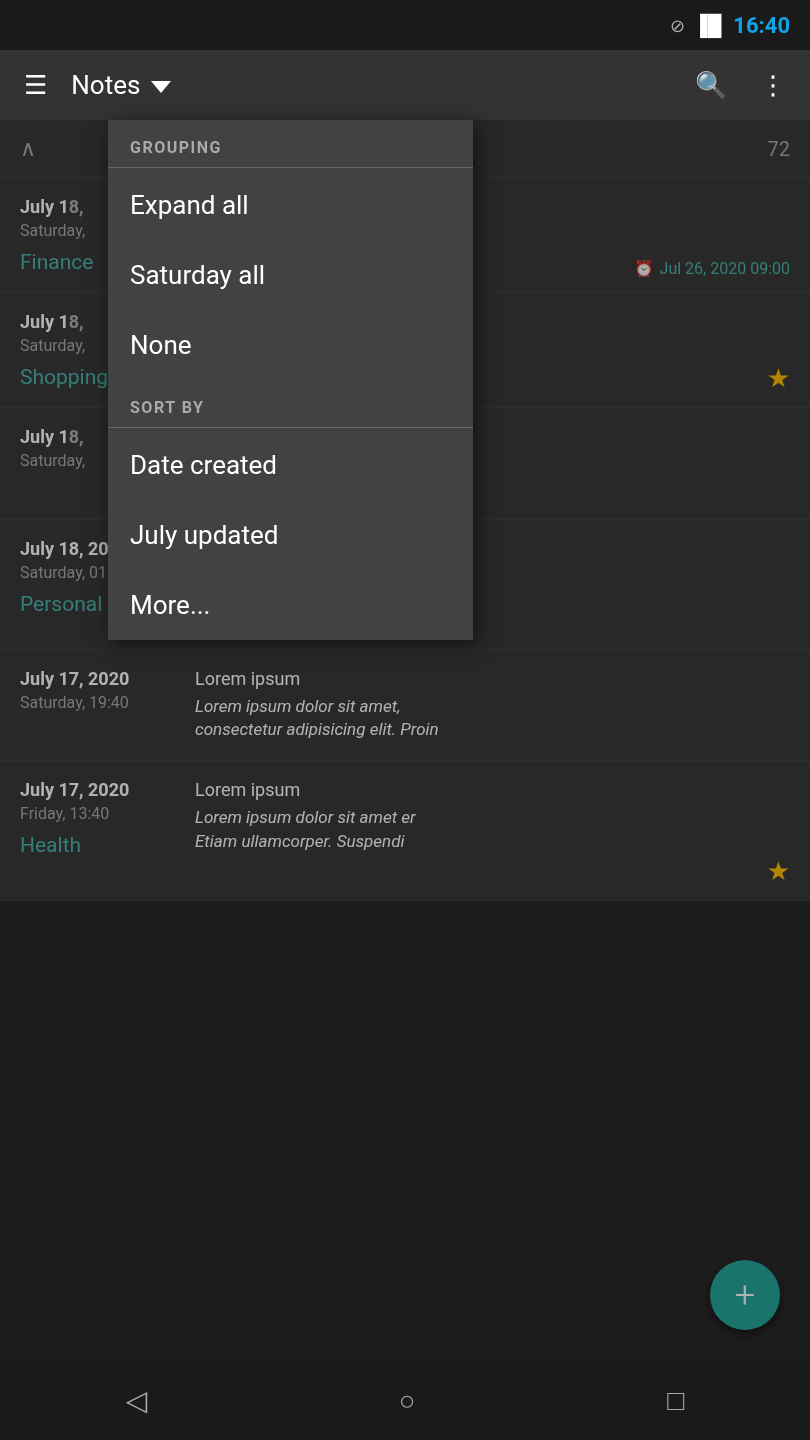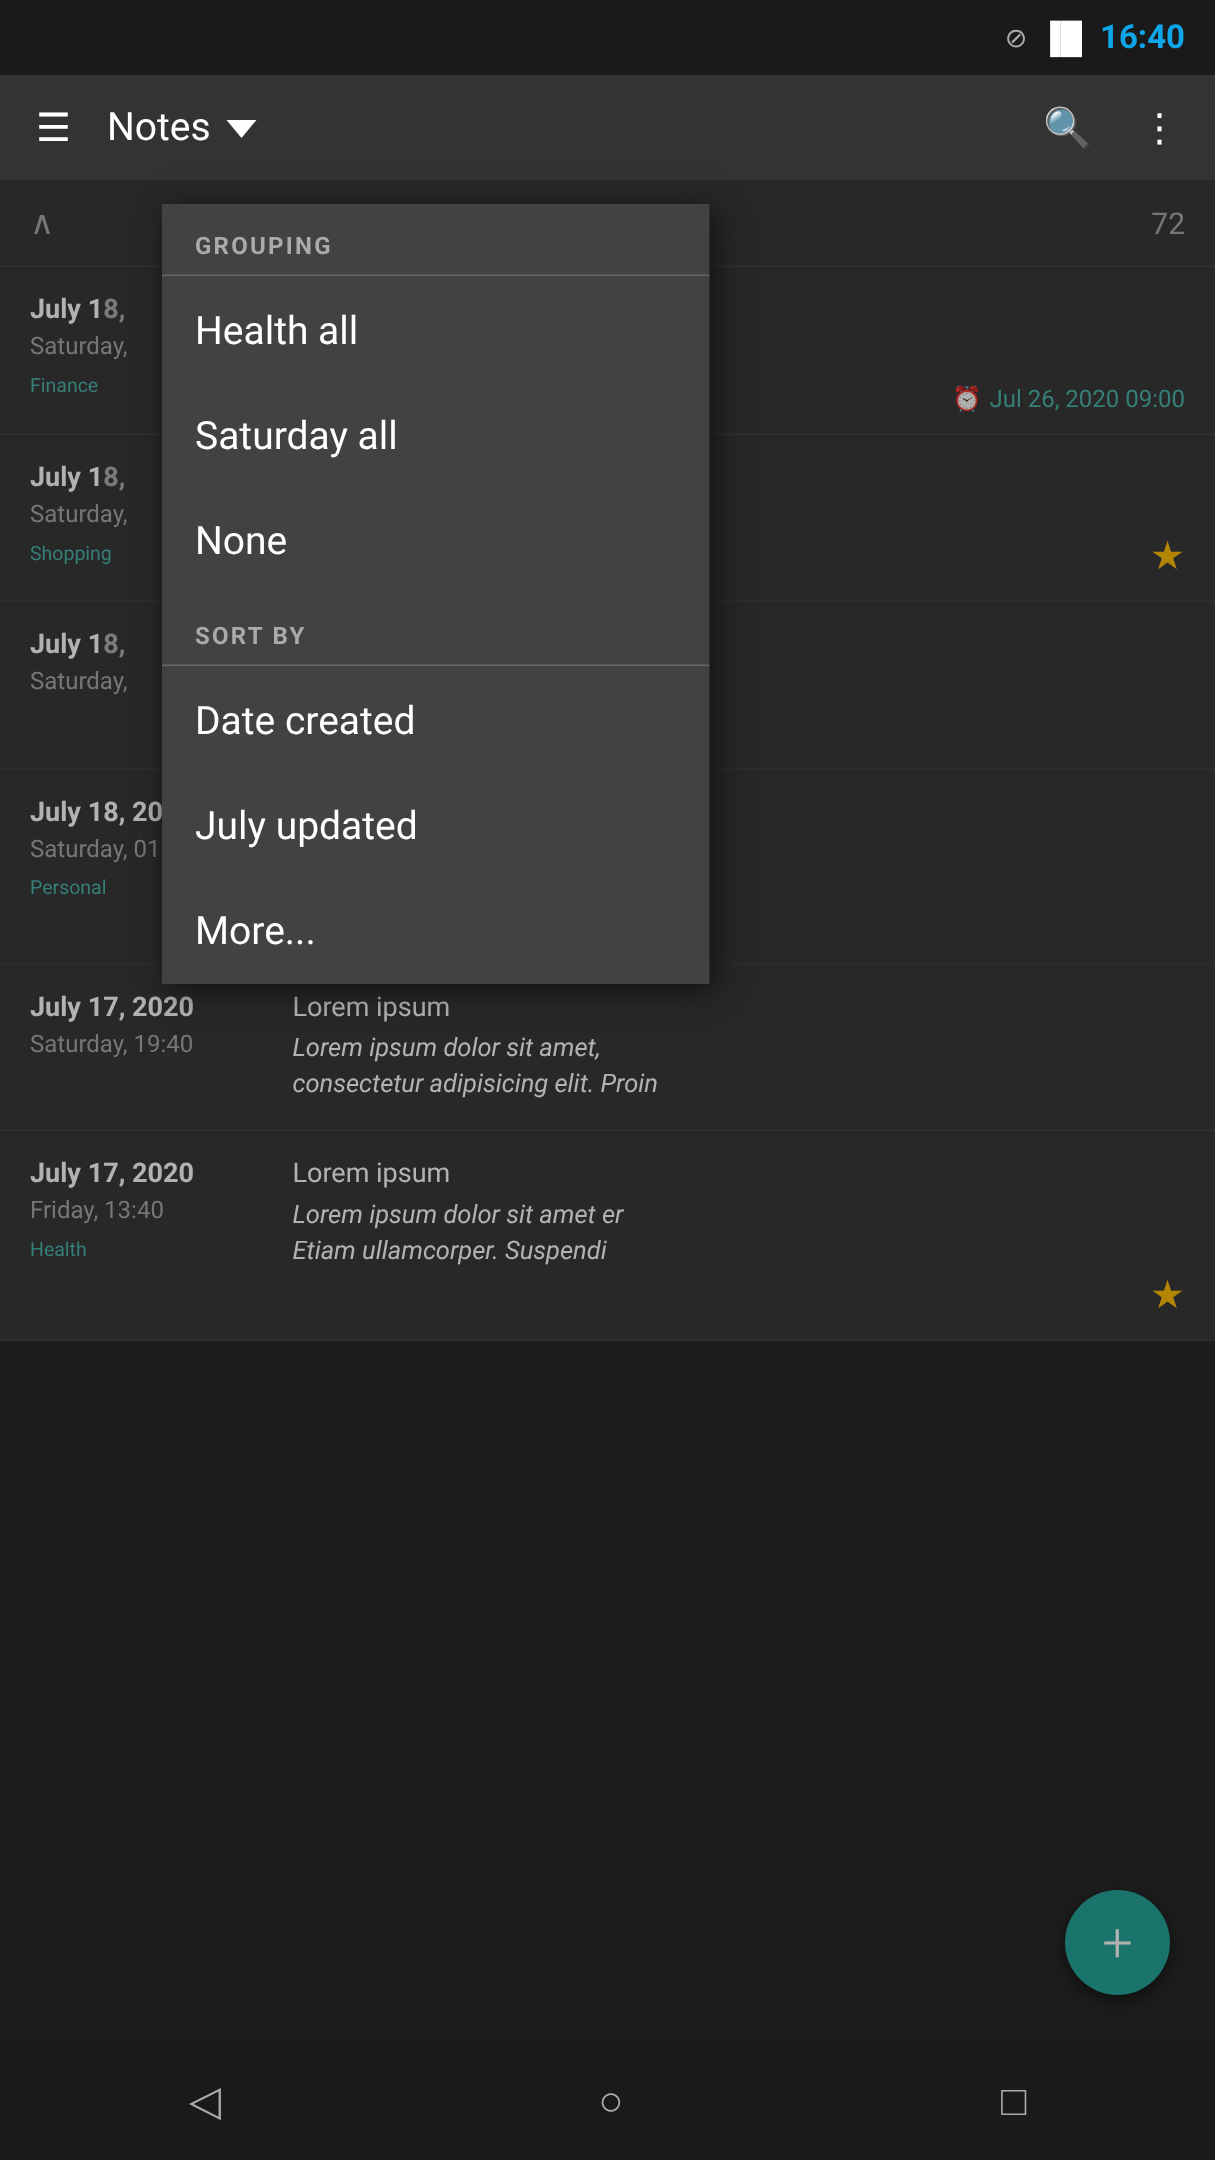--- a/index.html
+++ b/index.html
@@ -76,21 +76,21 @@
     }
     .group-header-count {
       color: #aaa;
       font-size: 20px;
       margin-left: auto;
     }
 
     
     .dropdown-menu {
       position: absolute;
-      top: 136px;
+      top: 120px;
       left: 108px;
       width: 365px;
       background: #424242;
       z-index: 100;
       elevation: 8;
       box-shadow: 4px 4px 20px rgba(0,0,0,0.6);
     }
     .menu-section-label {
       color: #aaa;
       font-size: 16px;
@@ -139,21 +139,21 @@
       font-size: 18px;
       font-weight: 700;
     }
     .note-day {
       color: #aaa;
       font-size: 16px;
       margin-top: 4px;
     }
     .note-tag {
       color: #4db6ac;
-      font-size: 13px;
+      font-size: 21px;
       margin-top: 10px;
     }
     .note-right {
       flex: 1;
     }
     .note-title {
       color: #fff;
       font-size: 18px;
       font-weight: 400;
       margin-bottom: 6px;
@@ -337,21 +337,21 @@
     </div>
     <div class="note-star">★</div>
   </div>
 </div>
 
 <div class="overlay"></div>
 
 <div class="dropdown-menu">
   <div class="menu-section-label">GROUPING</div>
   <div class="menu-divider"></div>
-  <div class="menu-item">Health all</div>
+  <div class="menu-item">Expand all</div>
   <div class="menu-item">Saturday all</div>
   <div class="menu-item">None</div>
   <div class="menu-section-label">SORT BY</div>
   <div class="menu-divider"></div>
   <div class="menu-item">Date created</div>
   <div class="menu-item">July updated</div>
   <div class="menu-item">More...</div>
 </div>
 
 <div class="fab">

